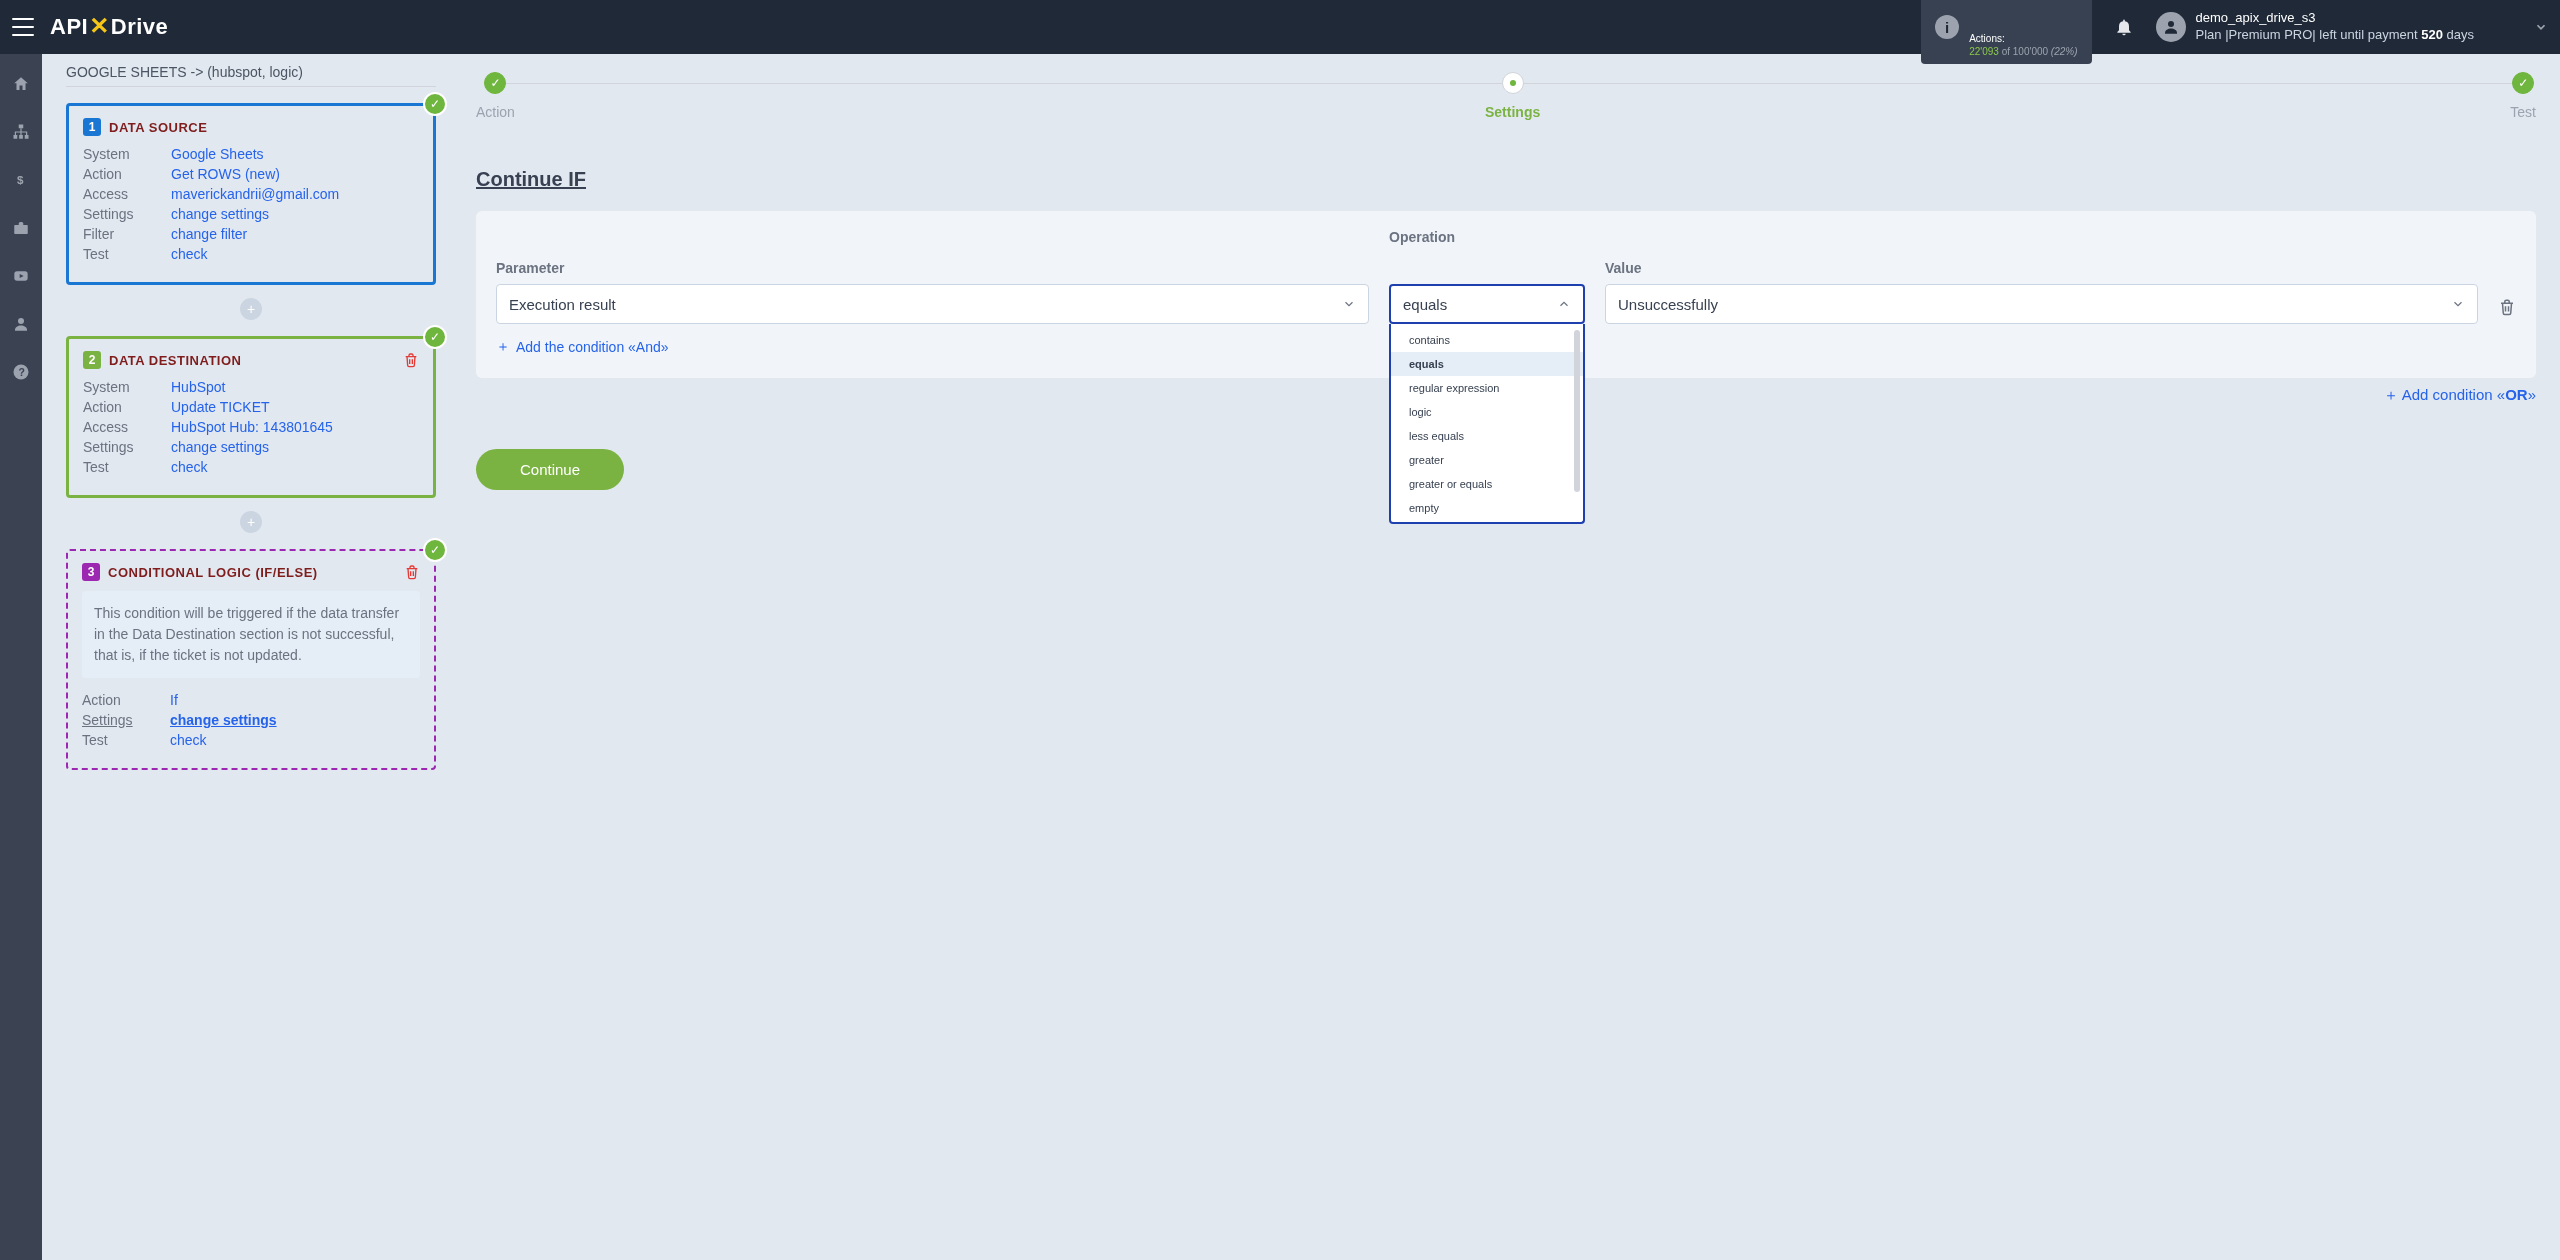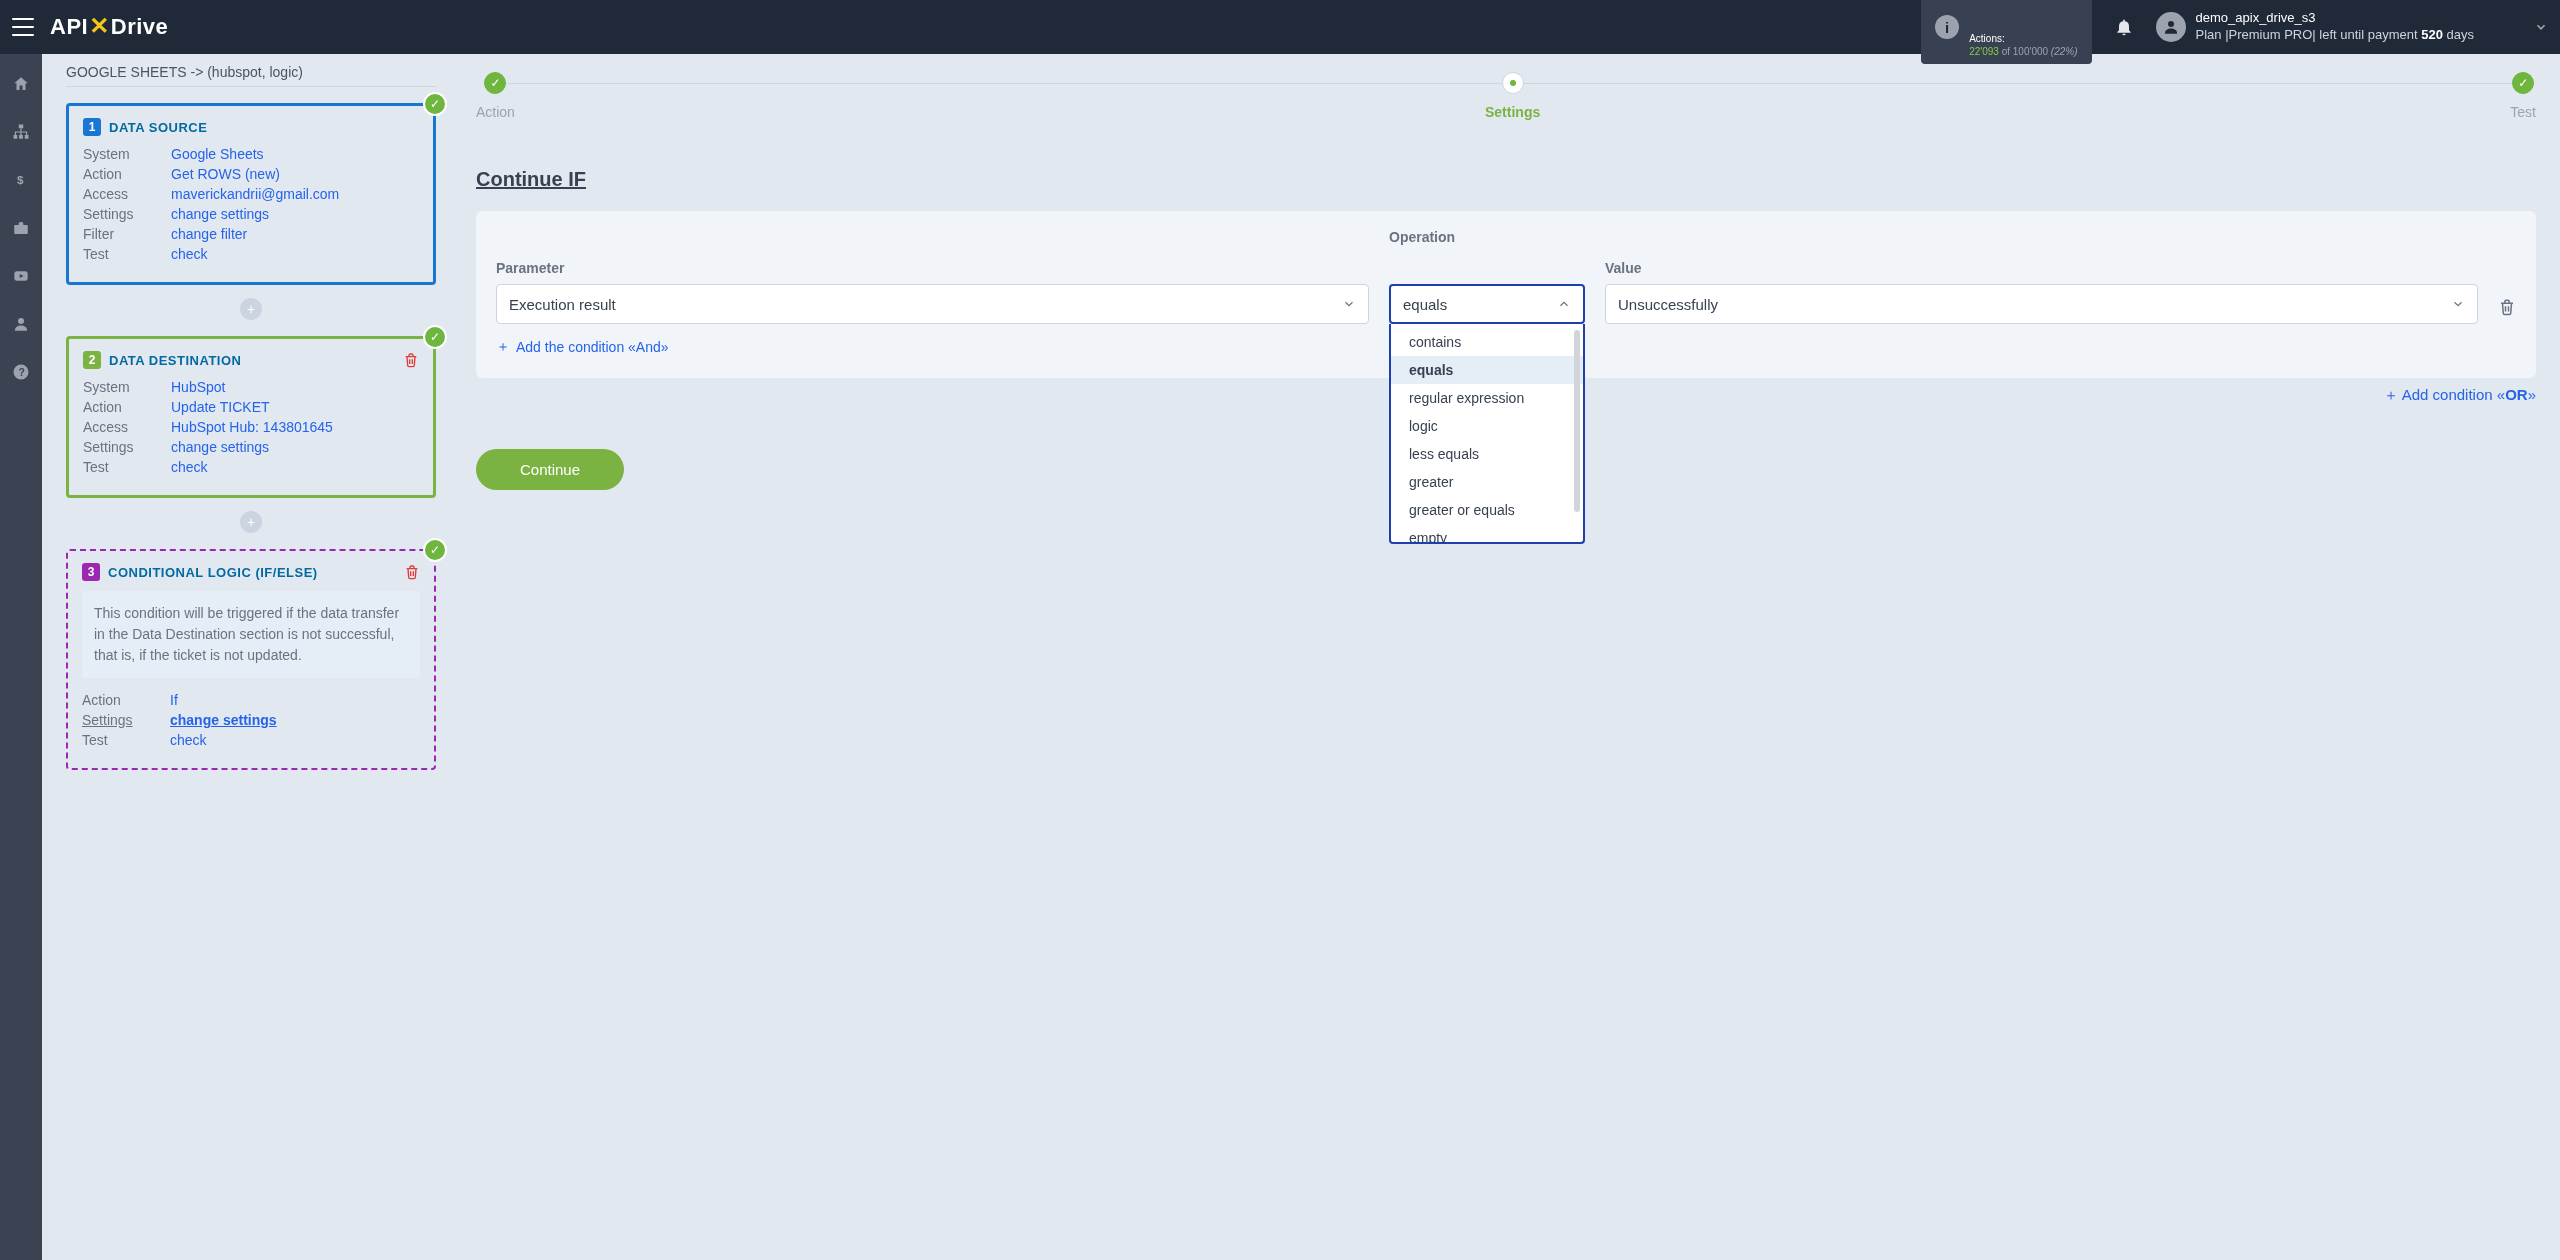--- a/index.html
+++ b/index.html
@@ -55,21 +55,21 @@
   .badge-check{position:absolute;top:-11px;right:-11px;width:24px;height:24px;border-radius:50%;background:var(--green-badge);border:2px solid #fff;display:flex;align-items:center;justify-content:center;color:#fff;font-size:12px;z-index:2;}
   .card{border-radius:4px;padding:12px 14px 16px;position:relative;}
   .card.source{border:3px solid var(--blue);}
   .card.dest{border:3px solid var(--green);}
   .card.logic{border:2px dashed var(--purple);}
   .card-header{display:flex;align-items:center;gap:8px;margin-bottom:10px;}
   .num-badge{width:18px;height:18px;color:#fff;font-weight:bold;font-size:12px;display:flex;align-items:center;justify-content:center;border-radius:3px;}
   .num-badge.n1{background:var(--blue);}
   .num-badge.n2{background:var(--green);}
   .num-badge.n3{background:var(--purple);}
-  .card-title{font-weight:bold;color:#0369a1;font-size:13px;letter-spacing:.5px;}
+  .card-title{font-weight:bold;color:#7f1d1d;font-size:13px;letter-spacing:.5px;}
   .trash-icon{margin-left:auto;color:var(--red);cursor:pointer;}
   .kv{display:flex;margin-bottom:4px;font-size:14px;}
   .kv .k{width:88px;color:#6B7280;}
   .kv .v{color:var(--link);cursor:pointer;}
   .kv .v.u{text-decoration:underline;font-weight:bold;}
   .cond-desc{background:#E5EEF7;border-radius:4px;padding:12px;color:#6B7280;font-size:14px;line-height:1.5;margin-bottom:14px;}
   .plus-circle{width:22px;height:22px;border-radius:50%;background:#CBD5E1;color:#fff;display:flex;align-items:center;justify-content:center;margin:13px auto;font-size:14px;cursor:pointer;}
   .settings-u{text-decoration:underline;color:#6B7280;}
 
   
@@ -90,21 +90,21 @@
   .field.operation{width:196px;gap:39px;}
   .field.value{flex:1;}
   .field-label{font-size:14px;color:#6B7280;font-weight:600;}
   .select{height:40px;background:#fff;border:1px solid var(--input-border);border-radius:4px;display:flex;align-items:center;padding:0 12px;color:#374151;font-size:15px;position:relative;cursor:pointer;}
   .select .chev{margin-left:auto;color:#6B7280;}
   .select.open{border:2px solid #1E40AF;}
   .trash-cond{color:#6B7280;cursor:pointer;padding-bottom:8px;}
   .add-and{color:var(--link);font-size:14px;margin-top:14px;cursor:pointer;display:flex;align-items:center;gap:6px;}
   .dropdown{position:absolute;top:38px;left:-2px;right:-2px;background:#fff;border:2px solid #1E40AF;border-top:none;border-radius:0 0 4px 4px;z-index:10;max-height:220px;overflow:hidden;}
   .dropdown-inner{padding:4px 0 2px;}
-  .opt{padding:6px 18px;font-size:14px;color:#374151;cursor:pointer;}
+  .opt{padding:6px 18px;font-size:11px;color:#374151;cursor:pointer;}
   .opt.selected{background:#E5EEF7;font-weight:bold;}
   .scrollbar{position:absolute;right:3px;top:6px;bottom:30px;width:6px;background:#D1D5DB;border-radius:3px;}
   .add-or{text-align:right;color:var(--link);font-size:15px;margin-top:8px;cursor:pointer;}
   .add-or b{font-weight:bold;}
   .continue-btn{margin-top:44px;background:var(--green);color:#fff;border:none;border-radius:22px;padding:12px 44px;font-size:15px;cursor:pointer;}
   svg{display:block;}
 </style>
 </head>
 <body>
 

